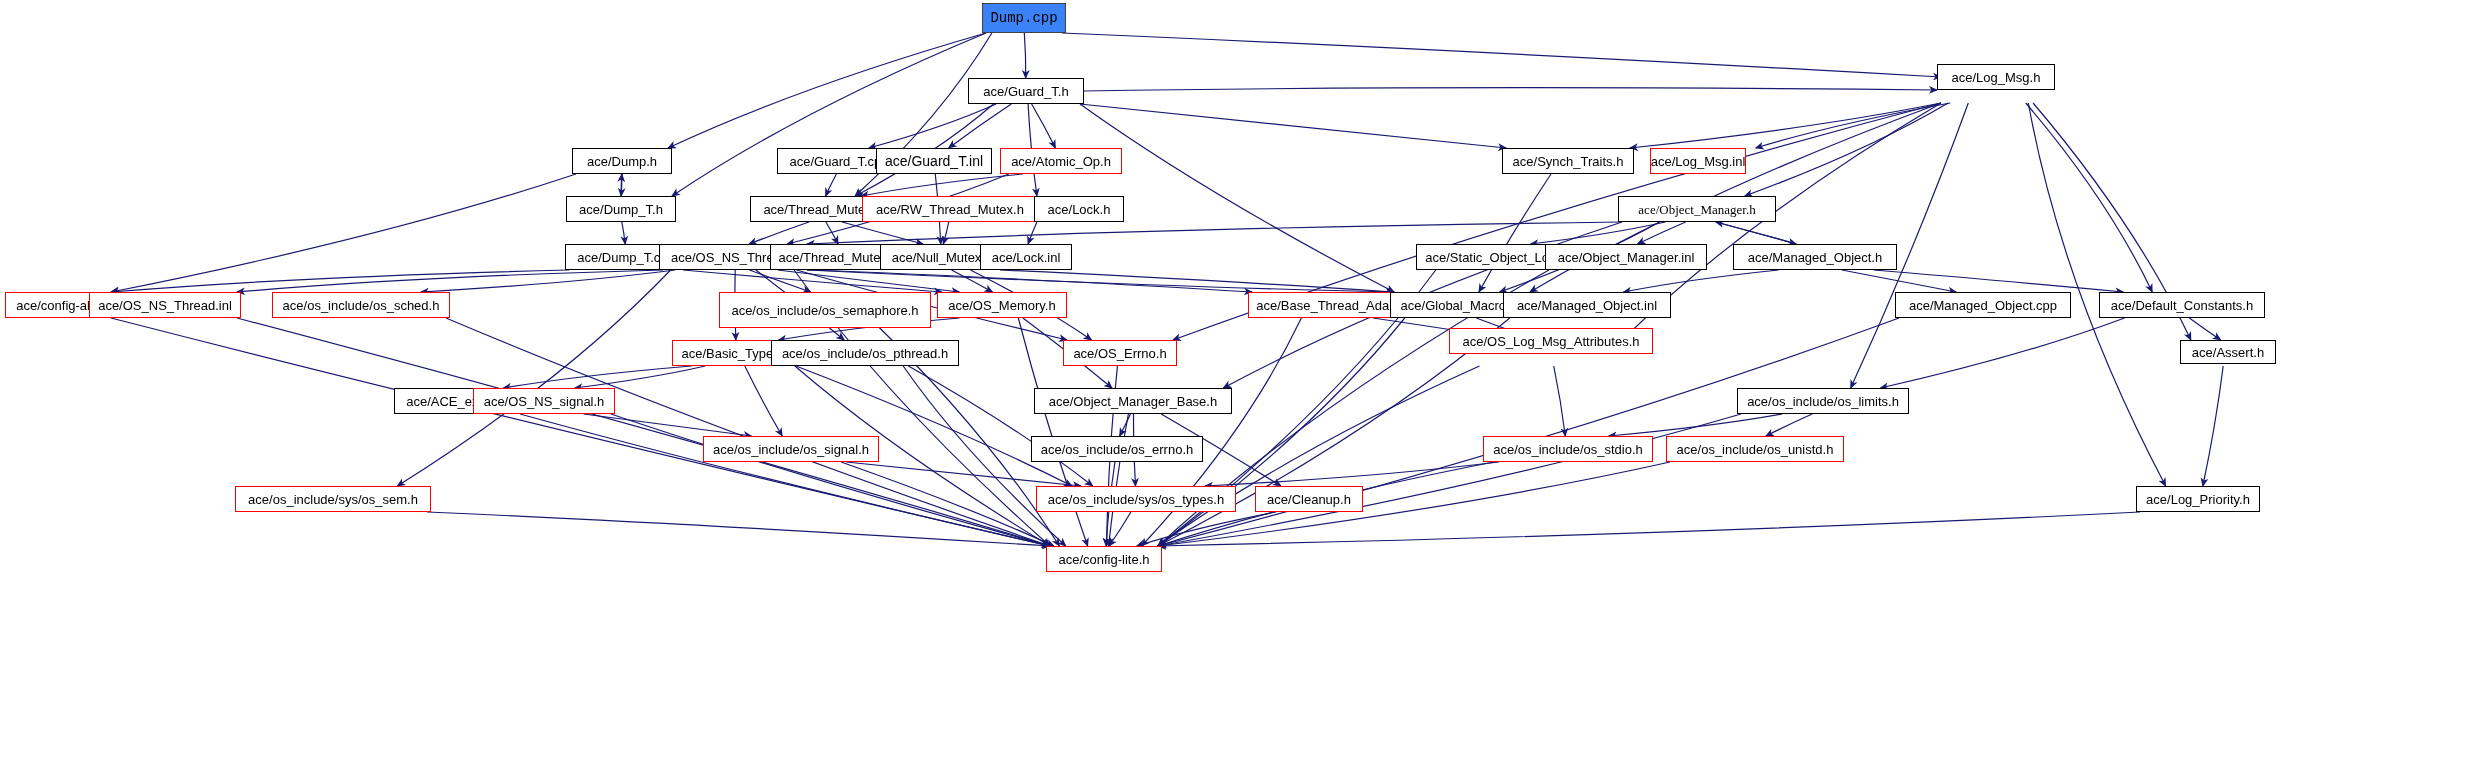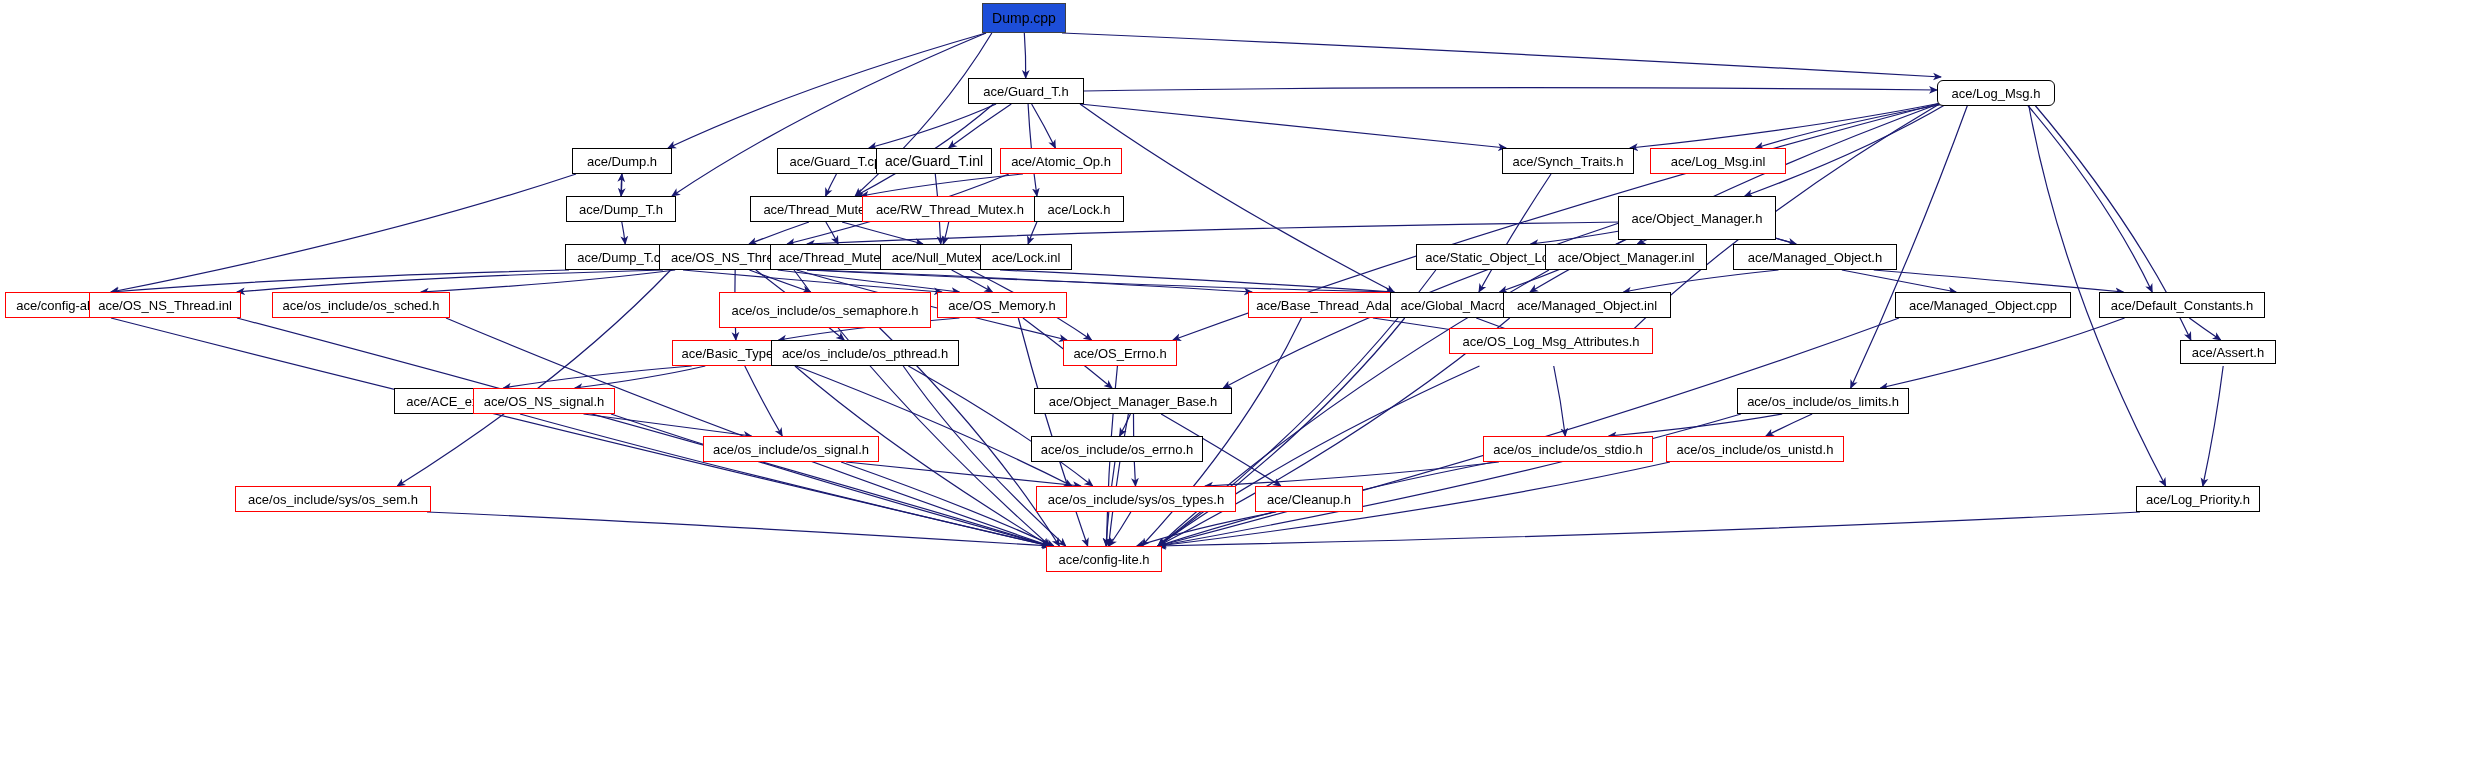--- a/index.html
+++ b/index.html
@@ -3,21 +3,21 @@
 <meta charset="utf-8">
 <style>
   html,body{margin:0;padding:0;background:#ffffff;}
   #stage{position:relative;width:2477px;height:784px;background:#ffffff;
          font-family:"Liberation Sans",sans-serif;overflow:hidden;}
   #edges{position:absolute;left:0;top:0;width:2477px;height:784px;}
   .node{position:absolute;box-sizing:border-box;display:flex;align-items:center;
         justify-content:center;background:#ffffff;border:1px solid #000000;
         color:#000000;white-space:nowrap;line-height:1;}
   .node.red{border-color:#ff0000;}
-  .node.root{background:#1d4ed8;border-color:#404040;}
+  .node.root{background:#3b82f6;border-color:#404040;font-family:Liberation Mono, monospace;}
   .node span{display:block;padding:0 4px;}
 </style>
 </head>
 <body>
 
 <div id="stage">
   <svg id="edges" viewBox="0 0 2477 784" xmlns="http://www.w3.org/2000/svg">
     <defs>
       <marker id="ah" markerWidth="9" markerHeight="9" refX="8" refY="4.5" orient="auto" markerUnits="userSpaceOnUse">
         <path d="M0,0.6 L9,4.5 L0,8.4 L2.4,4.5 Z" fill="#191970"></path>
@@ -138,54 +138,54 @@
         <path d="M1899,318 Q1574.5,437.52 1158,546" fill="none" stroke="#191970" stroke-width="1.2" marker-end="url(#ah)"></path>
       </g>
   </svg>
   <div id="nodes">
       <div class="node root" style="left: 982px; top: 3px; width: 84px; height: 30px; font-size: 14px;">
         <span>Dump.cpp</span>
       </div>
       <div class="node" style="left: 968px; top: 78px; width: 116px; height: 26px; font-size: 13px;">
         <span>ace/Guard_T.h</span>
       </div>
-      <div class="node" style="left: 1937px; top: 80px; width: 118px; height: 26px; font-size: 13px; border-radius: 6px;">
+      <div class="node" style="left: 1937px; top: 64px; width: 118px; height: 26px; font-size: 13px;">
         <span>ace/Log_Msg.h</span>
       </div>
       <div class="node" style="left: 572px; top: 148px; width: 100px; height: 26px; font-size: 13px;">
         <span>ace/Dump.h</span>
       </div>
       <div class="node" style="left: 777px; top: 148px; width: 124px; height: 26px; font-size: 13px;">
         <span>ace/Guard_T.cpp</span>
       </div>
       <div class="node" style="left: 876px; top: 148px; width: 116px; height: 26px; font-size: 14px;">
         <span>ace/Guard_T.inl</span>
       </div>
       <div class="node red" style="left: 1000px; top: 148px; width: 122px; height: 26px; font-size: 13px;">
         <span>ace/Atomic_Op.h</span>
       </div>
       <div class="node" style="left: 1502px; top: 148px; width: 132px; height: 26px; font-size: 13px;">
         <span>ace/Synch_Traits.h</span>
       </div>
-      <div class="node red" style="left: 1650px; top: 148px; width: 136px; height: 26px; font-size: 13px; justify-content: center;">
+      <div class="node red" style="left: 1650px; top: 148px; width: 96px; height: 26px; font-size: 13px; justify-content: center;">
         <span>ace/Log_Msg.inl</span>
       </div>
       <div class="node" style="left: 566px; top: 196px; width: 110px; height: 26px; font-size: 13px;">
         <span>ace/Dump_T.h</span>
       </div>
       <div class="node" style="left: 750px; top: 196px; width: 146px; height: 26px; font-size: 13px;">
         <span>ace/Thread_Mutex.h</span>
       </div>
       <div class="node red" style="left: 862px; top: 196px; width: 176px; height: 26px; font-size: 13px;">
         <span>ace/RW_Thread_Mutex.h</span>
       </div>
       <div class="node" style="left: 994px; top: 196px; width: 90px; height: 26px; font-size: 13px; margin-left: 40px;">
         <span>ace/Lock.h</span>
       </div>
-      <div class="node" style="left: 1618px; top: 196px; width: 158px; height: 44px; font-size: 13px;">
+      <div class="node" style="left: 1618px; top: 196px; width: 158px; height: 26px; font-size: 13px; font-family: Liberation Serif, serif;">
         <span>ace/Object_Manager.h</span>
       </div>
       <div class="node" style="left: 565px; top: 244px; width: 122px; height: 26px; font-size: 13px;">
         <span>ace/Dump_T.cpp</span>
       </div>
       <div class="node" style="left: 659px; top: 244px; width: 152px; height: 26px; font-size: 13px;">
         <span>ace/OS_NS_Thread.h</span>
       </div>
       <div class="node" style="left: 770px; top: 244px; width: 142px; height: 26px; font-size: 13px;">
         <span>ace/Thread_Mutex.inl</span>

